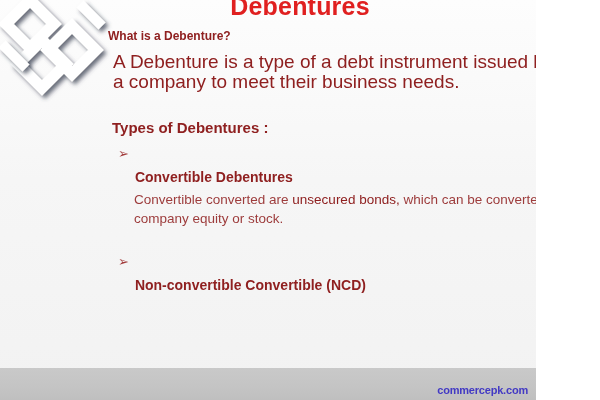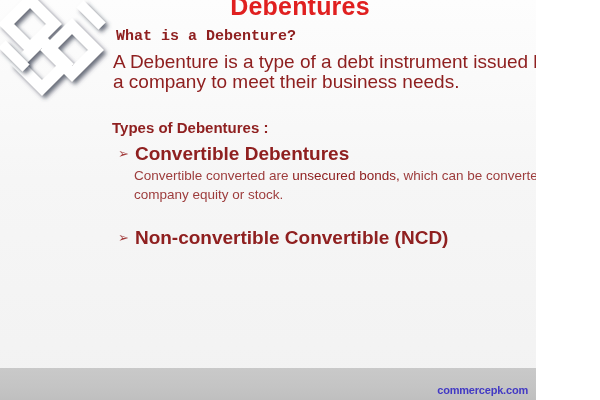--- a/index.html
+++ b/index.html
@@ -59,26 +59,25 @@
   
   .content {
     position: absolute;
     left: 108px;
     top: 26px;
     width: 470px;
     color: #9c2a2a;
   }
 
   .q-head {
-    font-size: 15px;
+    font-size: 12px;
     font-weight: bold;
     color: #8f2020;
     line-height: 21px;
-    margin: 0 0 5px 8px;
-    font-family: Liberation Mono, monospace;
+    margin: 0 0 5px 0;
   }
 
   .lead {
     font-size: 19px;
     font-weight: normal;
     color: #8f2020;
     line-height: 20px;
     margin: 5px;
     width: 452px;
   }
@@ -100,24 +99,25 @@
     margin-top: 24px;
   }
   .arrow {
     font-size: 13px;
     line-height: 19px;
     color: #a23b3b;
     margin-right: 6px;
     flex: 0 0 auto;
   }
   .bullet-label {
-    font-size: 19px;
+    font-size: 14px;
     font-weight: bold;
     color: #8f2020;
     line-height: 19px;
+    margin-top: 24px;
   }
 
   .para {
     font-size: 13.5px;
     font-weight: normal;
     color: #9d3c3c;
     line-height: 19px;
     margin: 3px 0 0 26px;
     width: 430px;
   }

